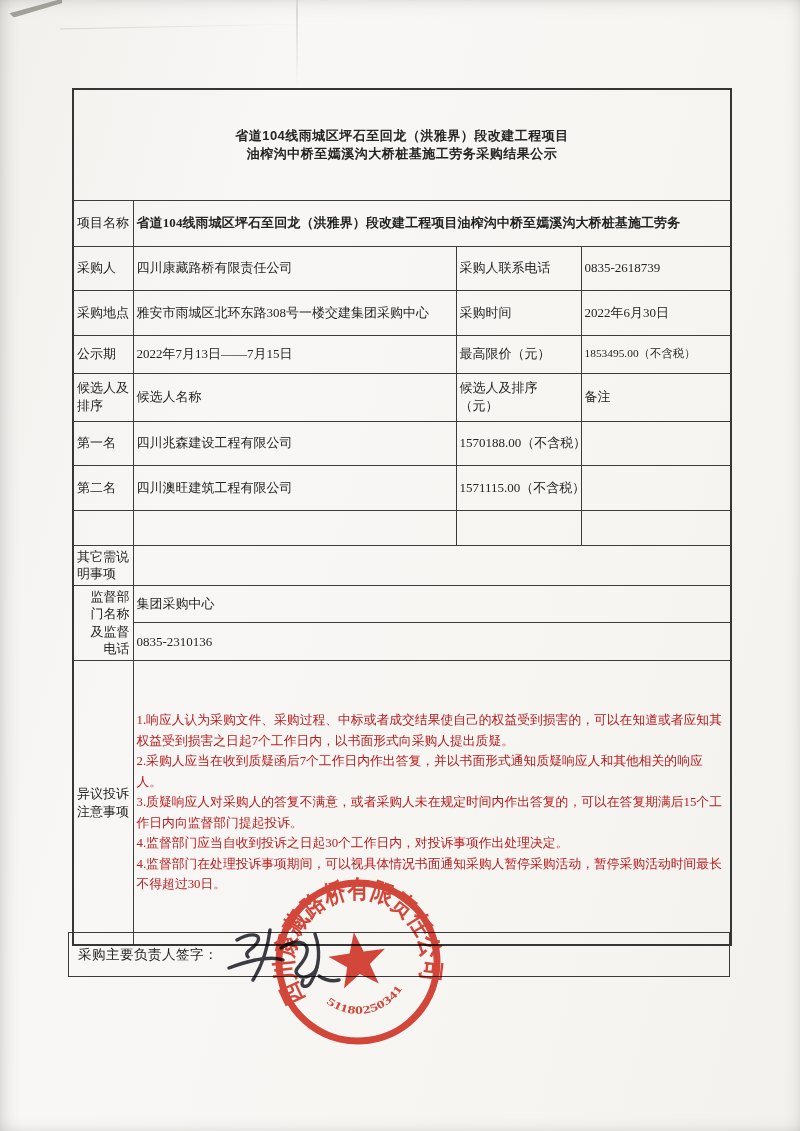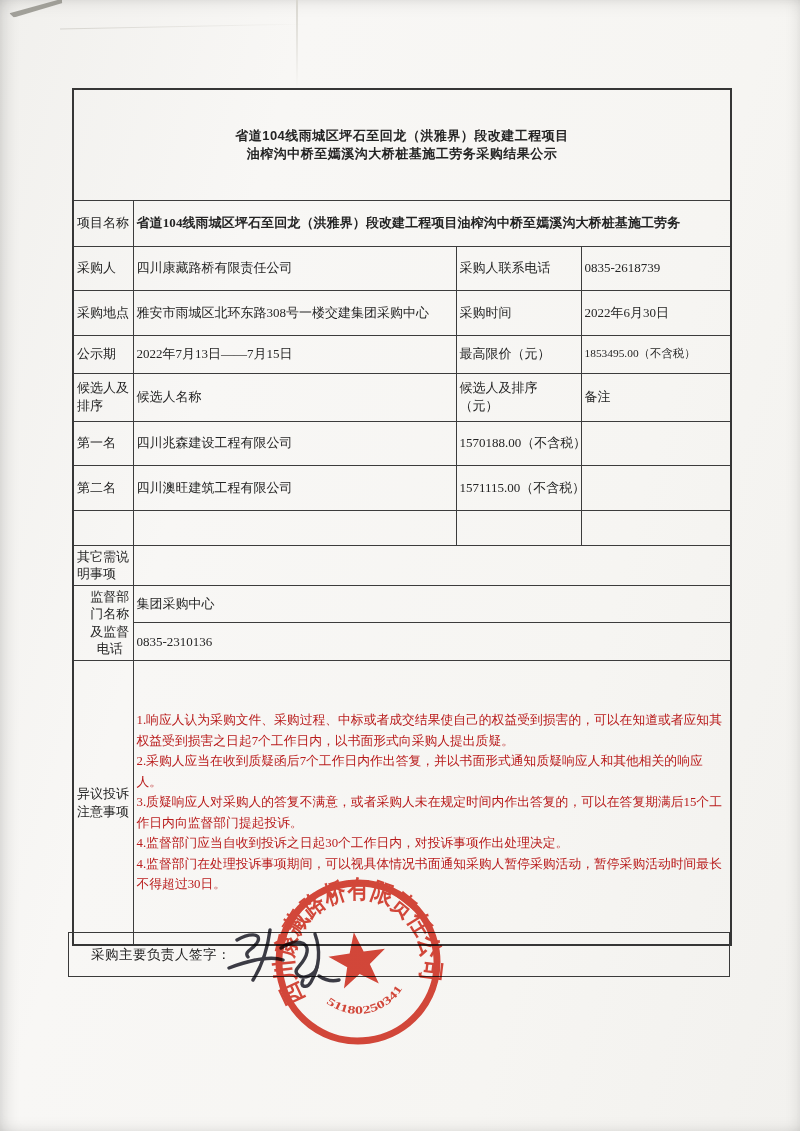--- a/index.html
+++ b/index.html
@@ -45,21 +45,21 @@
   td.val-left{text-align:left;padding-left:6px;}
   td.bold-val{font-weight:bold;font-size:12.4px;letter-spacing:.1px;white-space:nowrap;color:#1d1d1d;font-family:Liberation Serif, serif;}
   td.cand{font-size:11.5px;}
   td.price{font-size:11.4px;text-align:right;padding-left:13px;white-space:nowrap;}
   td.notice-cell{padding:10px 12px 10px 10px;}
   .notice-text{font-size:12.8px;line-height:1.6;text-align:left;color:#b91c1c;}
   .sign-box{
     position:absolute;left:68px;top:932px;width:662px;height:45px;
     border:1.8px solid #3a3a3a;box-sizing:border-box;
     display:flex;align-items:center;
-    font-size:13.5px;padding-left:22px;letter-spacing:.5px;color:#222;
+    font-size:13.5px;padding-left:9px;letter-spacing:.5px;color:#222;
   }
   .stamp-svg{position:absolute;left:248px;top:852px;width:220px;height:220px;
     transform:rotate(-8deg);mix-blend-mode:multiply;opacity:.92;}
   .stamp-svg text{font-family:"Liberation Serif","DejaVu Serif",serif;font-weight:bold;}
   .sig-svg{position:absolute;left:215px;top:918px;width:150px;height:84px;mix-blend-mode:multiply;}
 </style>
 </head>
 <body>
 
 <div class="corner-mark"></div>
@@ -138,21 +138,21 @@
     <td class="price"></td>
     <td class="ctr cand"></td>
   </tr>
 
   <tr style="height:40px">
     <td class="lab">其它需说明事项</td>
     <td colspan="3"></td>
   </tr>
 
   <tr style="height:34px">
-    <td class="lab ctr" rowspan="2" style="text-align:center;padding-left:16px">监督部门名称及监督电话</td>
+    <td class="lab ctr" rowspan="2" style="text-align:right;padding-left:16px">监督部门名称及监督电话</td>
     <td class="ctr" colspan="3">集团采购中心</td>
   </tr>
   <tr style="height:34px">
     <td class="ctr" colspan="3">0835-2310136</td>
   </tr>
 
   <tr style="height:285px">
     <td class="lab">异议投诉注意事项</td>
     <td class="notice-cell" colspan="3">
       <div class="notice-text">1.响应人认为采购文件、采购过程、中标或者成交结果使自己的权益受到损害的，可以在知道或者应知其权益受到损害之日起7个工作日内，以书面形式向采购人提出质疑。</div>

